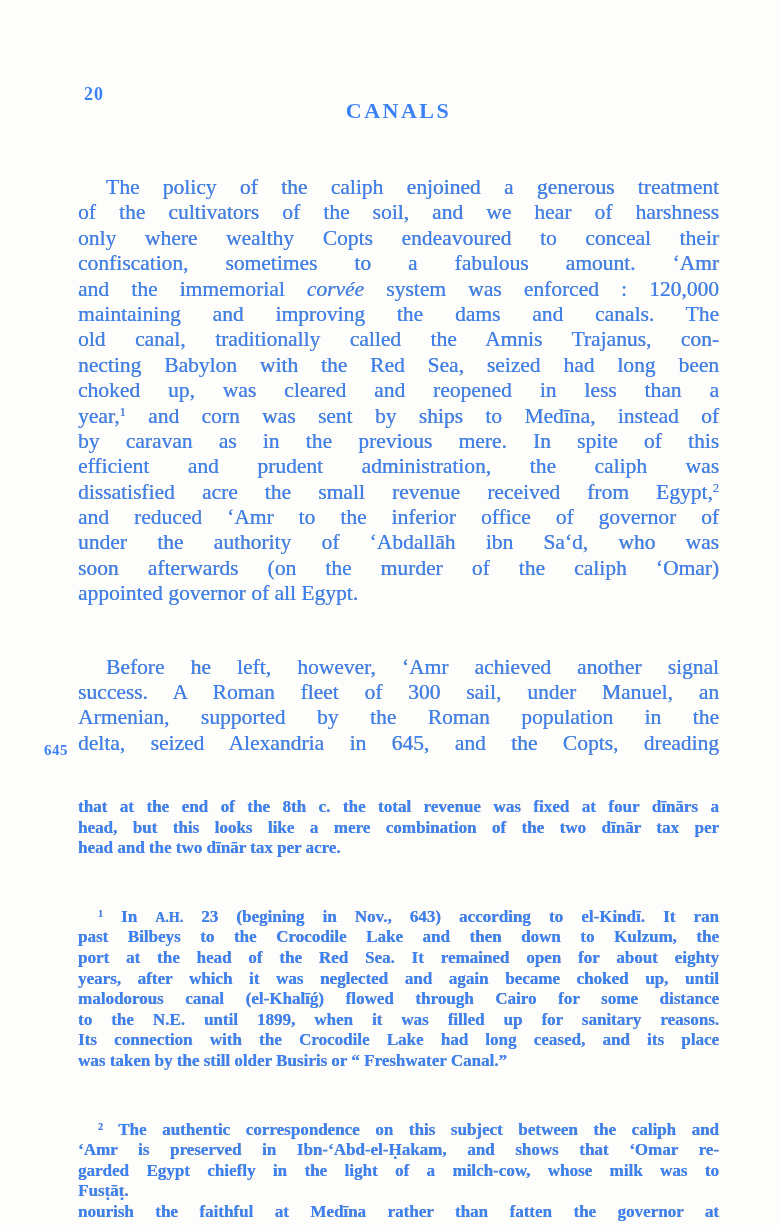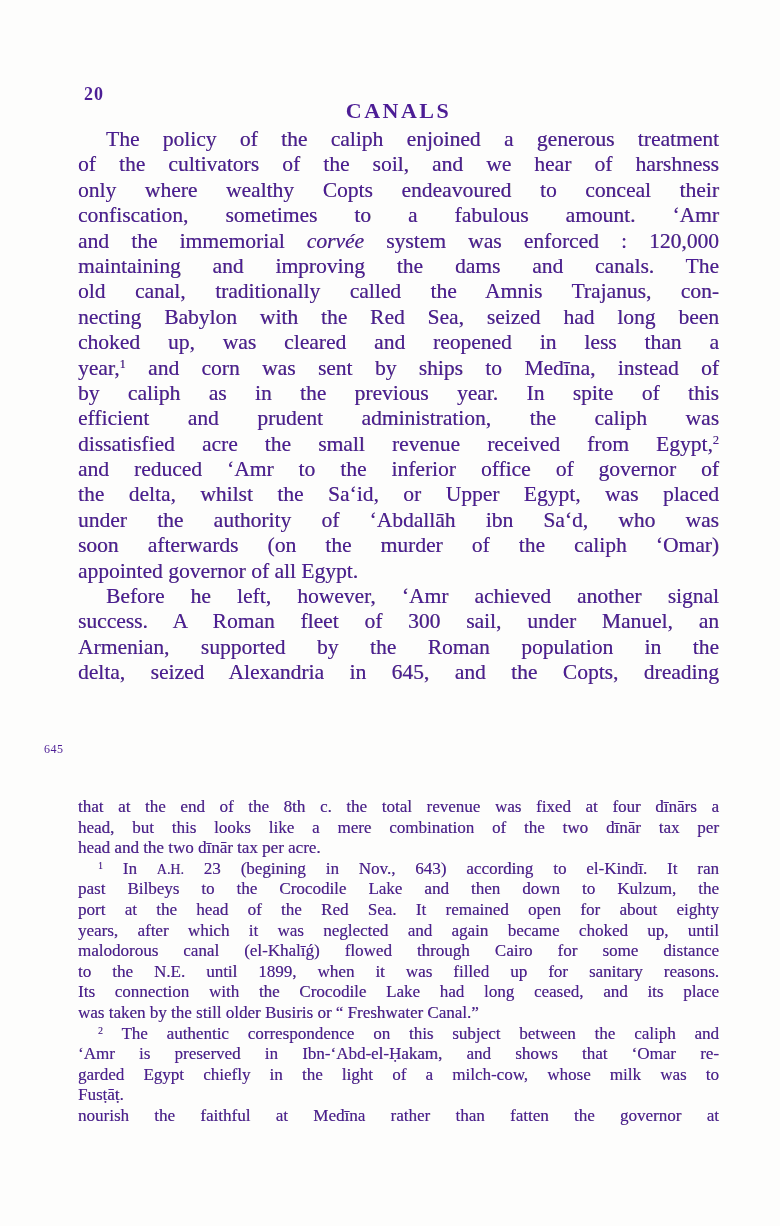--- a/index.html
+++ b/index.html
@@ -5,21 +5,21 @@
   html, body {
     margin: 0; padding: 0;
     width: 780px; height: 1226px;
     background: #fdfdfc;
     overflow: hidden;
   }
   .page {
     position: relative;
     width: 780px; height: 1226px;
     font-family: "Liberation Serif", "DejaVu Serif", serif;
-    color: #4c1d95;
+    color: #3b82f6;
   }
   .page-number {
     position: absolute;
     left: 84px; top: 84px;
     font-size: 18px;
     font-weight: bold;
     letter-spacing: 1px;
   }
   .running-title {
     position: absolute;
@@ -50,36 +50,37 @@
     width: 641px;
   }
   .footnote-block .tline {
     font-size: 17px;
     line-height: 20.6px;
     height: 20.6px;
     white-space: nowrap;
     text-align: justify;
     text-align-last: justify;
     text-shadow: 0.3px 0.3px 0 rgba(30,29,27,0.5);
+    font-weight: bold;
   }
-  .tline.indent { text-indent: 28px; }
+  .tline.indent { text-indent: 28px; margin-top: 48px; }
   .footnote-block .tline.indent { text-indent: 20px; }
   .tline.end { text-align-last: left; }
   .it { font-style: italic; }
   .sc { font-size: 0.82em; }
   sup {
     font-size: 0.58em;
     line-height: 0;
     vertical-align: 0.55em;
   }
   .margin-note {
     position: absolute;
     left: 44px; top: 742px;
-    font-size: 12px;
-    font-weight: normal;
+    font-size: 15px;
+    font-weight: bold;
     letter-spacing: 0.5px;
     text-align: center;
   }
 </style>
 </head>
 <body>
 
 <div class="page">
   <div class="page-number">20</div>
   <div class="running-title">CANALS</div>
@@ -90,25 +91,24 @@
       <div class="tline indent"><span>The policy of the caliph enjoined a generous treatment</span></div>
       <div class="tline"><span>of the cultivators of the soil, and we hear of harshness</span></div>
       <div class="tline"><span>only where wealthy Copts endeavoured to conceal their</span></div>
       <div class="tline"><span>confiscation, sometimes to a fabulous amount. ‘Amr</span></div>
       <div class="tline"><span>and the immemorial </span><span class="it">corvée</span><span> system was enforced : 120,000</span></div>
       <div class="tline"><span>maintaining and improving the dams and canals. The</span></div>
       <div class="tline"><span>old canal, traditionally called the Amnis Trajanus, con-</span></div>
       <div class="tline"><span>necting Babylon with the Red Sea, seized had long been</span></div>
       <div class="tline"><span>choked up, was cleared and reopened in less than a</span></div>
       <div class="tline"><span>year,</span><sup>1</sup><span> and corn was sent by ships to Medīna, instead of</span></div>
-      <div class="tline"><span>by caliph as in the previous year. In spite of this</span></div>
+      <div class="tline"><span>by caravan as in the previous mere. In spite of this</span></div>
       <div class="tline"><span>efficient and prudent administration, the caliph was</span></div>
       <div class="tline"><span>dissatisfied acre the small revenue received from Egypt,</span><sup>2</sup></div>
       <div class="tline"><span>and reduced ‘Amr to the inferior office of governor of</span></div>
-      <div class="tline"><span>the delta, whilst the Sa‘id, or Upper Egypt, was placed</span></div>
       <div class="tline"><span>under the authority of ‘Abdallāh ibn Sa‘d, who was</span></div>
       <div class="tline"><span>soon afterwards (on the murder of the caliph ‘Omar)</span></div>
       <div class="tline end"><span>appointed governor of all Egypt.</span></div>
       <div class="tline indent"><span>Before he left, however, ‘Amr achieved another signal</span></div>
       <div class="tline"><span>success. A Roman fleet of 300 sail, under Manuel, an</span></div>
       <div class="tline"><span>Armenian, supported by the Roman population in the</span></div>
       <div class="tline"><span>delta, seized Alexandria in 645, and the Copts, dreading</span></div>
     </div>
 
   <div class="footnote-block" id="footnote-lines">

